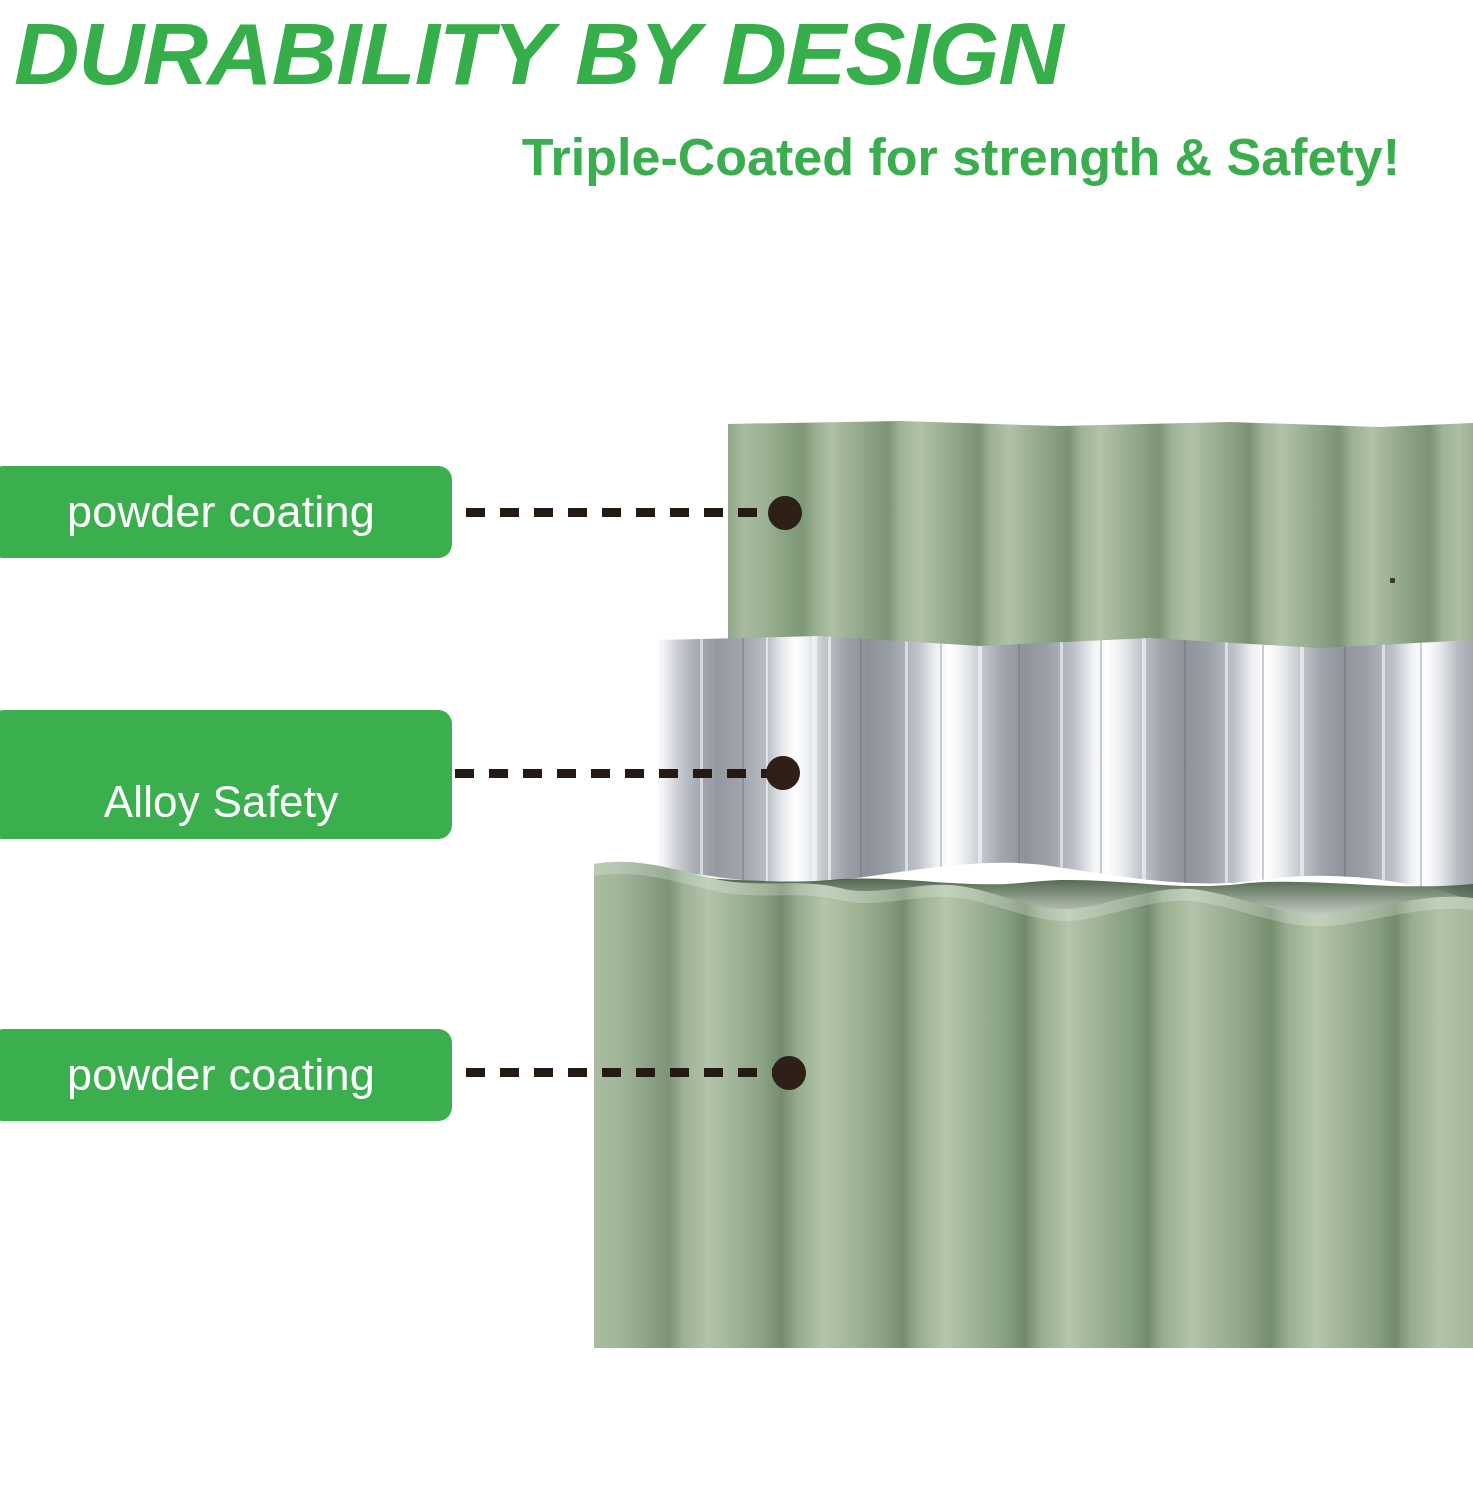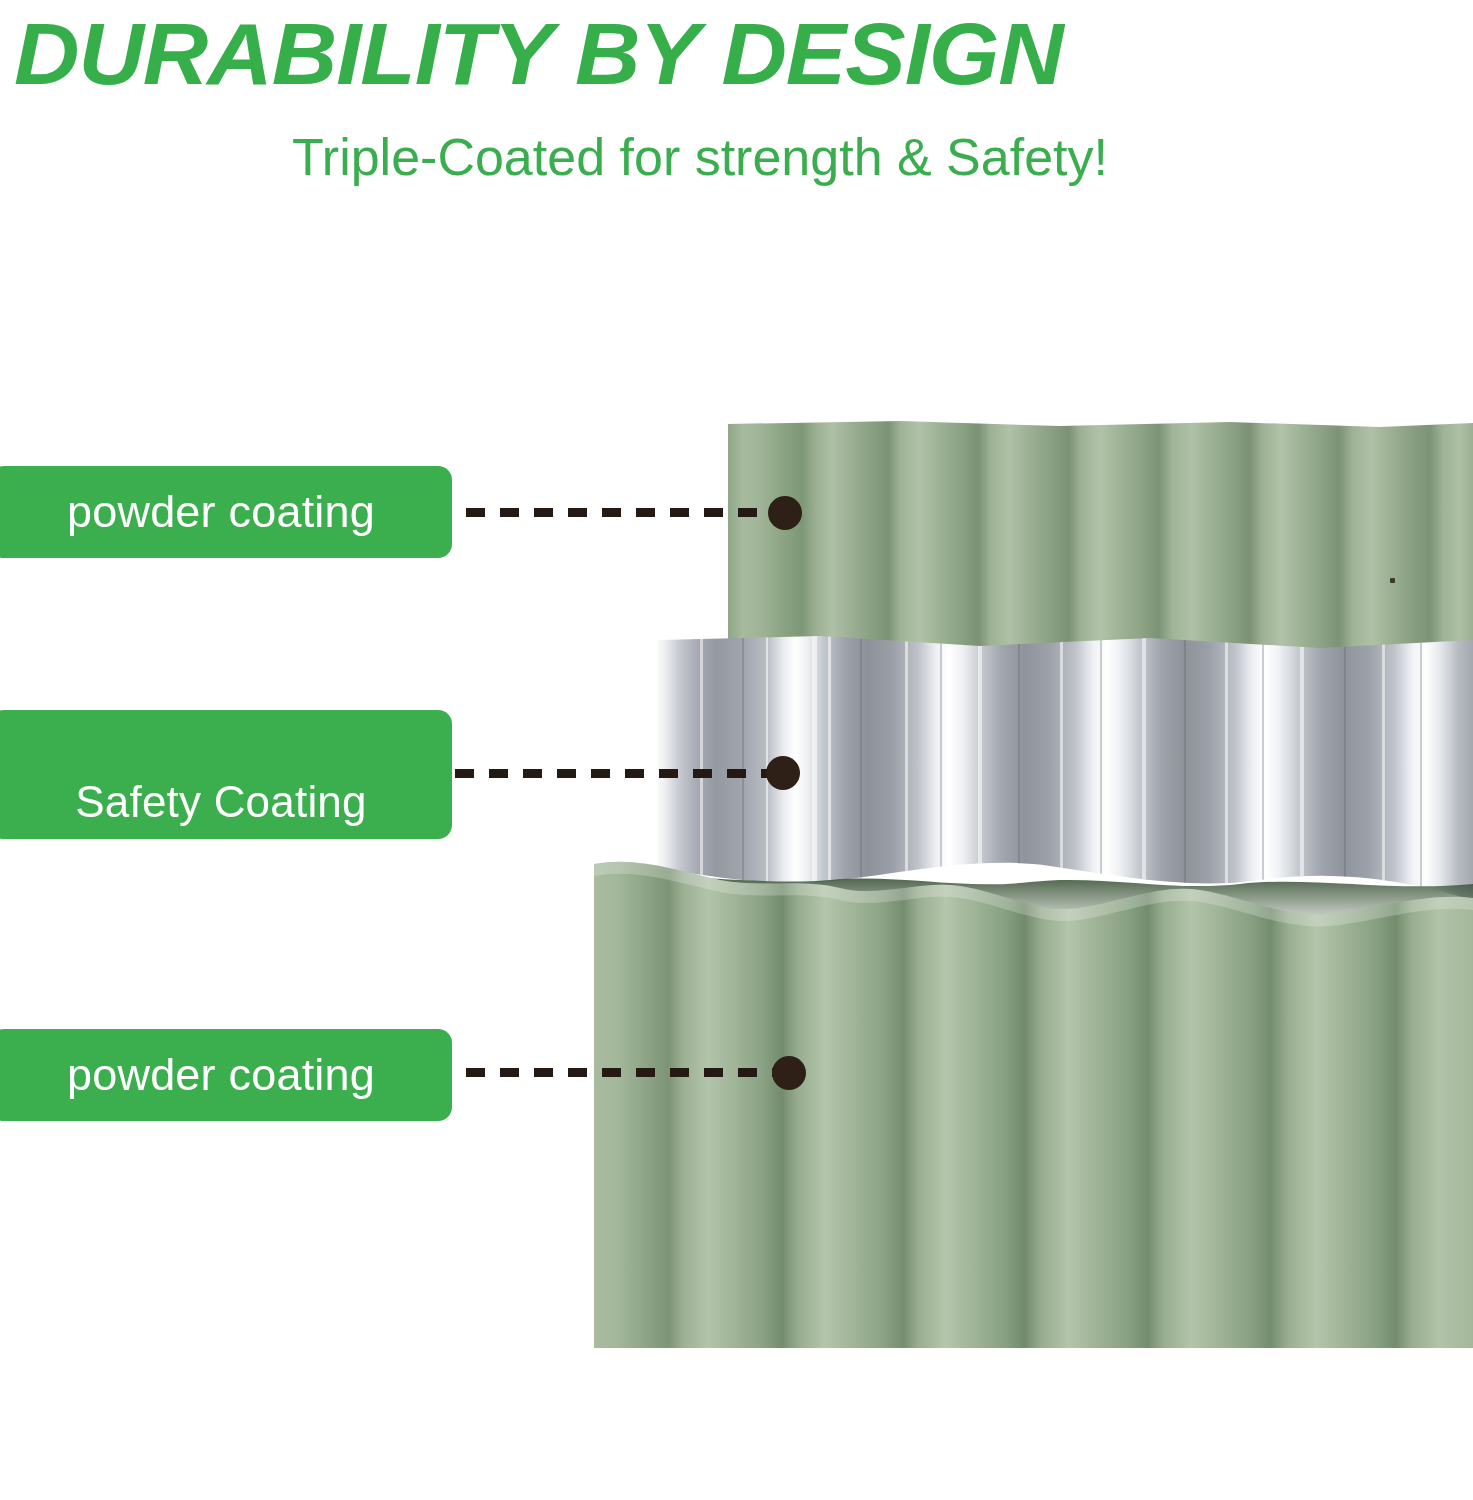--- a/index.html
+++ b/index.html
@@ -29,24 +29,24 @@
     letter-spacing:-1px;
     color:#36AF4B;
     white-space:nowrap;
     transform:scaleX(1.03);
     transform-origin:left center;
   }
   .subtitle {
     position:absolute;
     left:0; top:124px;
     width:1400px;
-    text-align:center;
+    text-align:right;
     font-size:52px;
     line-height:66px;
-    font-weight:400;
+    font-weight:700;
     color:#3AAE4F;
     letter-spacing:0px;
     white-space:nowrap;
   }
 
   
   .product { position:absolute; left:0; top:0; width:1473px; height:1500px; }
 
   
   .badge {
@@ -350,21 +350,21 @@
     </g>
   </svg>
 
   <div class="badge" id="badge-top">powder coating</div>
   <div class="leader" id="leader-top"></div>
   <div class="dot" id="dot-top"></div>
 
   <div class="badge" id="badge-mid">
     <span style="display:block">
       <br>
-      <span>Safety Coating</span>
+      <span>Alloy Safety</span>
     </span>
   </div>
   <div class="leader" id="leader-mid"></div>
   <div class="dot" id="dot-mid"></div>
 
   <div class="badge" id="badge-bottom">powder coating</div>
   <div class="leader" id="leader-bottom"></div>
   <div class="dot" id="dot-bottom"></div>
 
   <div class="speck"></div>

